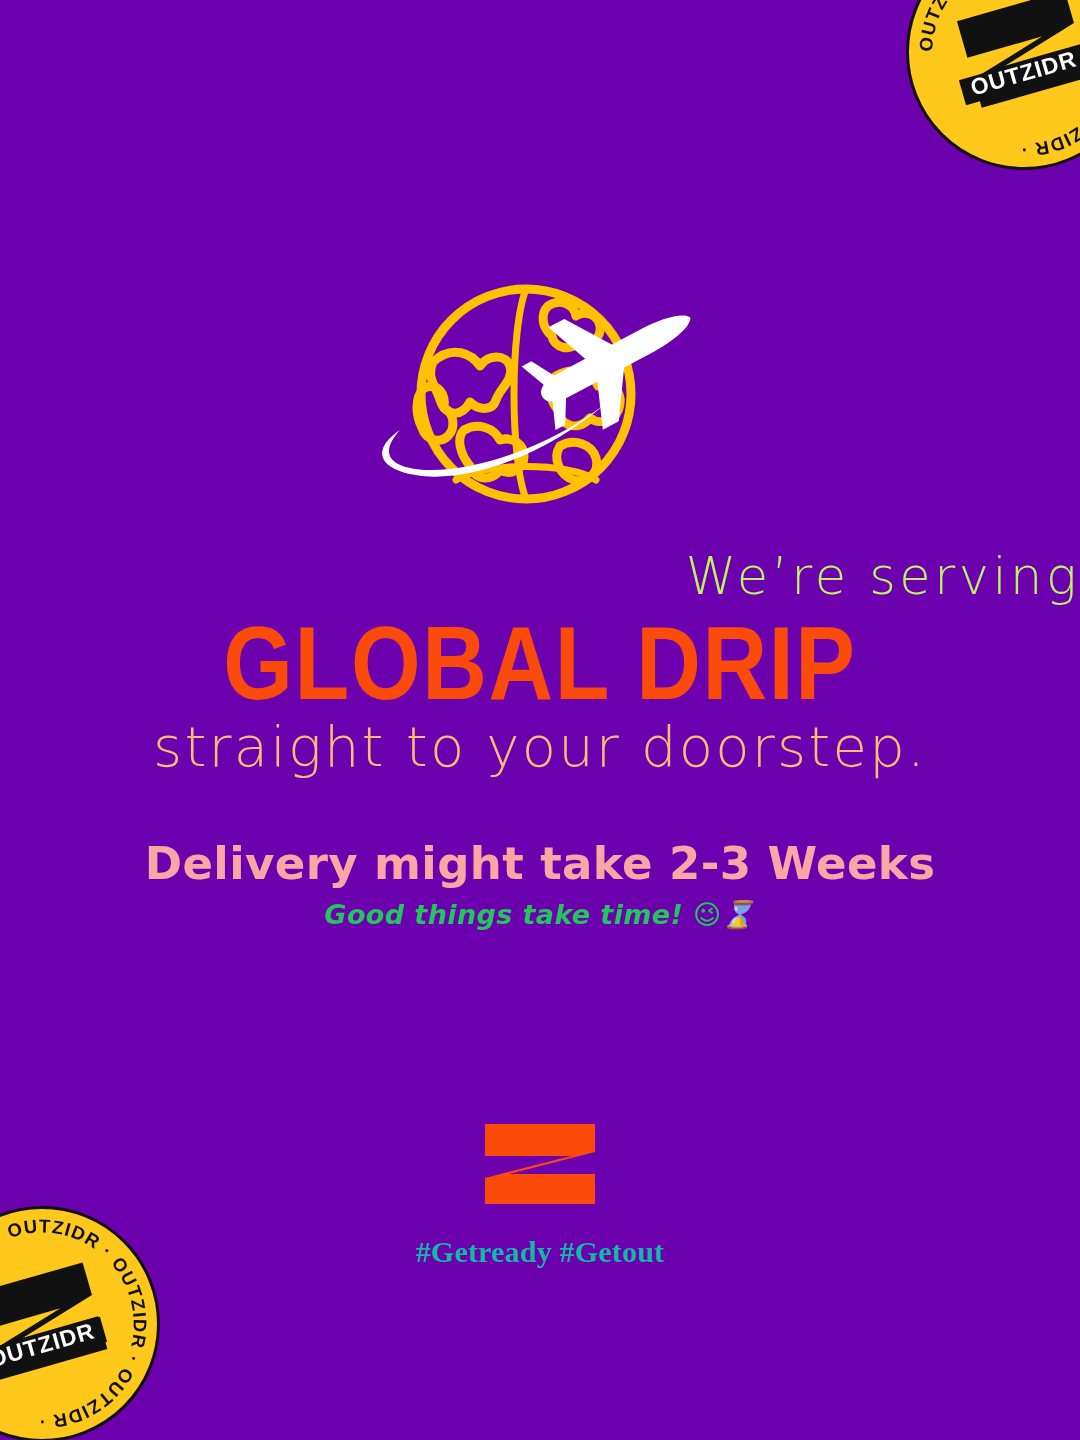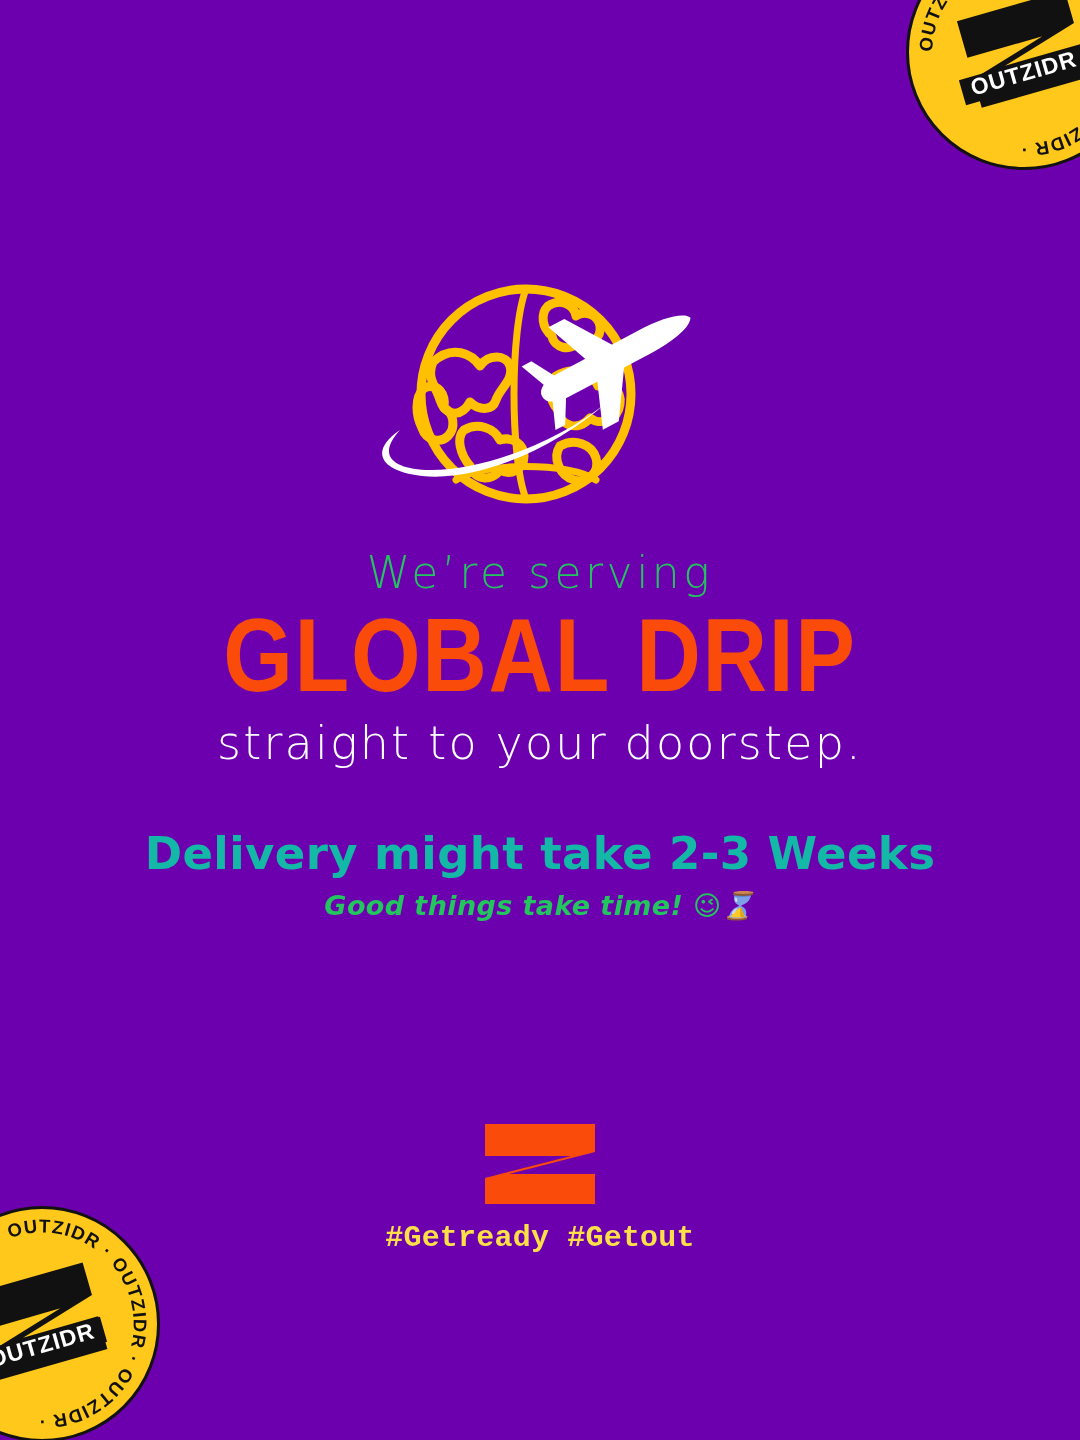--- a/index.html
+++ b/index.html
@@ -76,48 +76,48 @@
 
   
   .copy {
     position: absolute;
     left: 0;
     right: 0;
     top: 548px;
     text-align: center;
   }
   .line-serving {
-    color: #22c55e;
-    font-size: 44px;
+    color: #bef264;
+    font-size: 51px;
     font-weight: 300;
     letter-spacing: 3.5px;
     line-height: 1.12;
     font-family: "DejaVu Sans", sans-serif;
+    text-align: right;
   }
   .line-headline {
     color: #FA4B0A;
     font-size: 104px;
     font-weight: bold;
     line-height: 1.0;
     margin-top: 6px;
     letter-spacing: 2px;
     transform: scaleX(0.86);
     font-family: "Liberation Sans", sans-serif;
   }
   .line-doorstep {
-    color: #ffffff;
-    font-size: 46px;
+    color: #fdba74;
+    font-size: 56px;
     font-weight: 300;
     letter-spacing: 2.2px;
-    margin-top: 10px;
     line-height: 1.15;
     font-family: "DejaVu Sans", sans-serif;
   }
   .line-delivery {
-    color: #14b8a6;
+    color: #fca5a5;
     font-size: 45px;
     font-weight: bold;
     letter-spacing: 0.4px;
     margin-top: 58px;
     line-height: 1.15;
     font-family: "DejaVu Sans", sans-serif;
   }
   .line-goodthings {
     color: #22c55e;
     font-size: 27px;
@@ -137,26 +137,26 @@
     top: 1122px;
     text-align: center;
   }
   .footer-mark {
     width: 122px;
     height: 84px;
     margin: 0 auto;
   }
   .footer-mark svg { display: block; width: 100%; height: 100%; }
   .footer-tagline {
-    color: #fde047;
+    color: #14b8a6;
     font-size: 30px;
     font-weight: bold;
     letter-spacing: 0.2px;
-    margin-top: 15px;
-    font-family: Liberation Mono, monospace;
+    margin-top: 29px;
+    font-family: Liberation Serif, serif;
   }
 </style>
 </head>
 <body>
 
 <div class="poster">
 
   <div class="badge badge-top-right">
     <svg class="badge-ring" viewBox="0 0 236 236">
       <defs>

